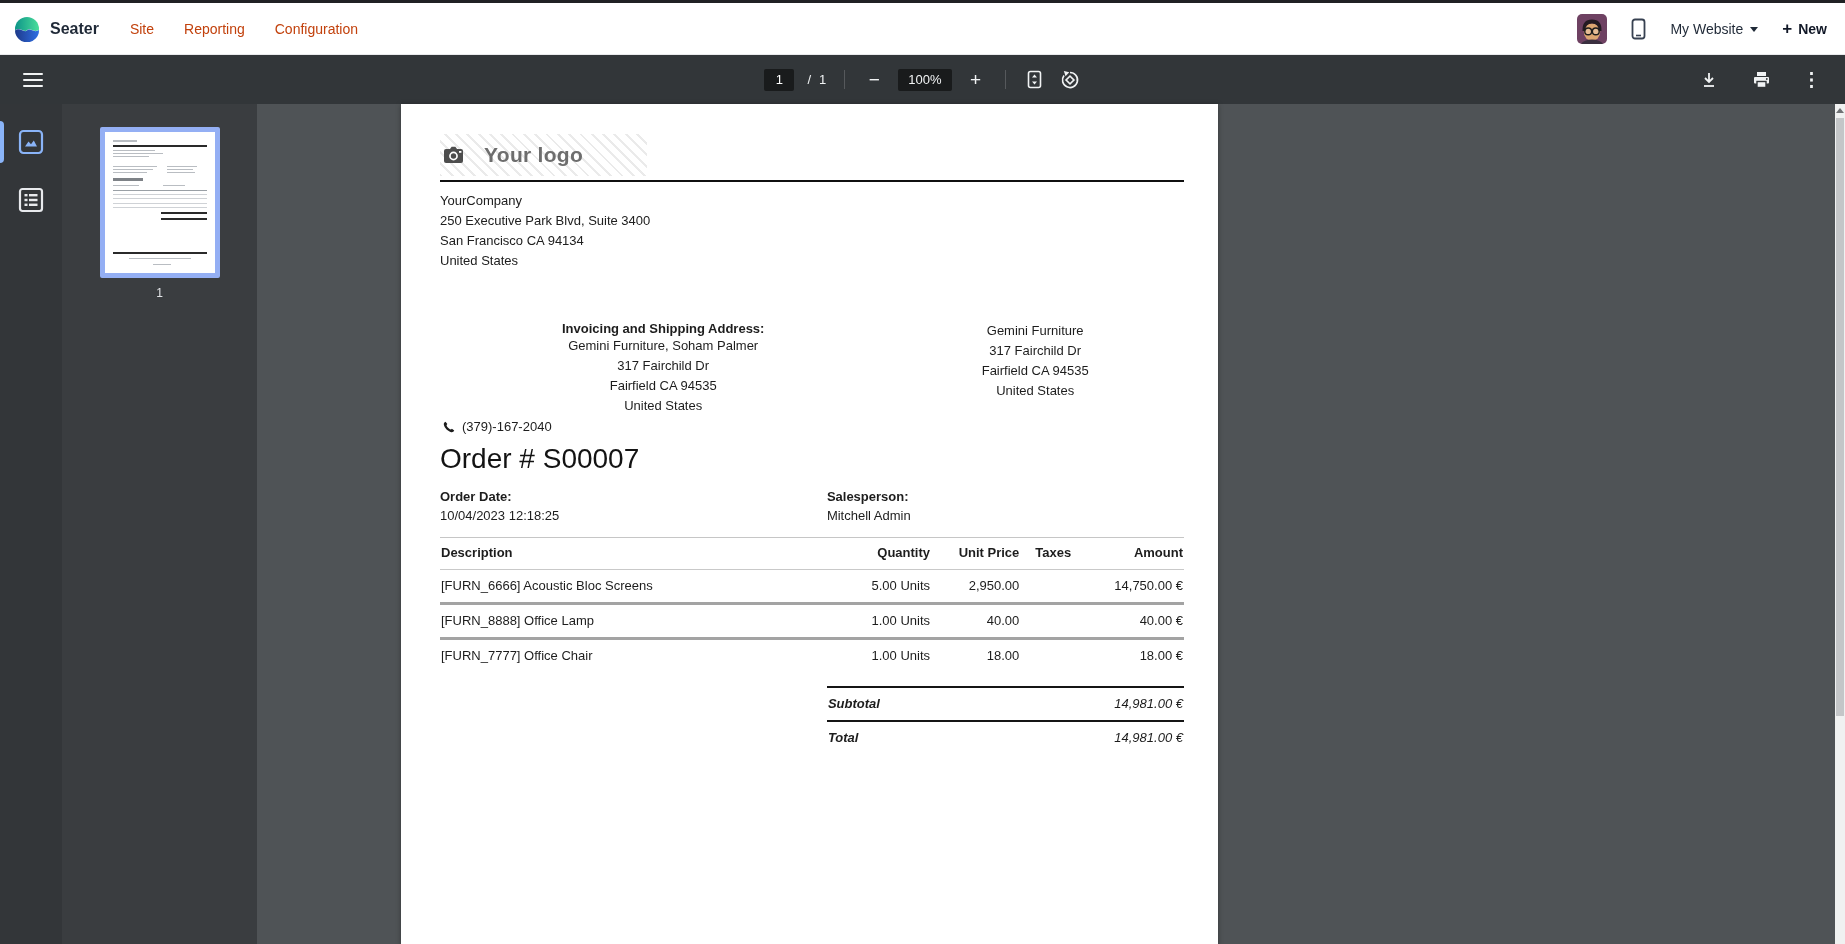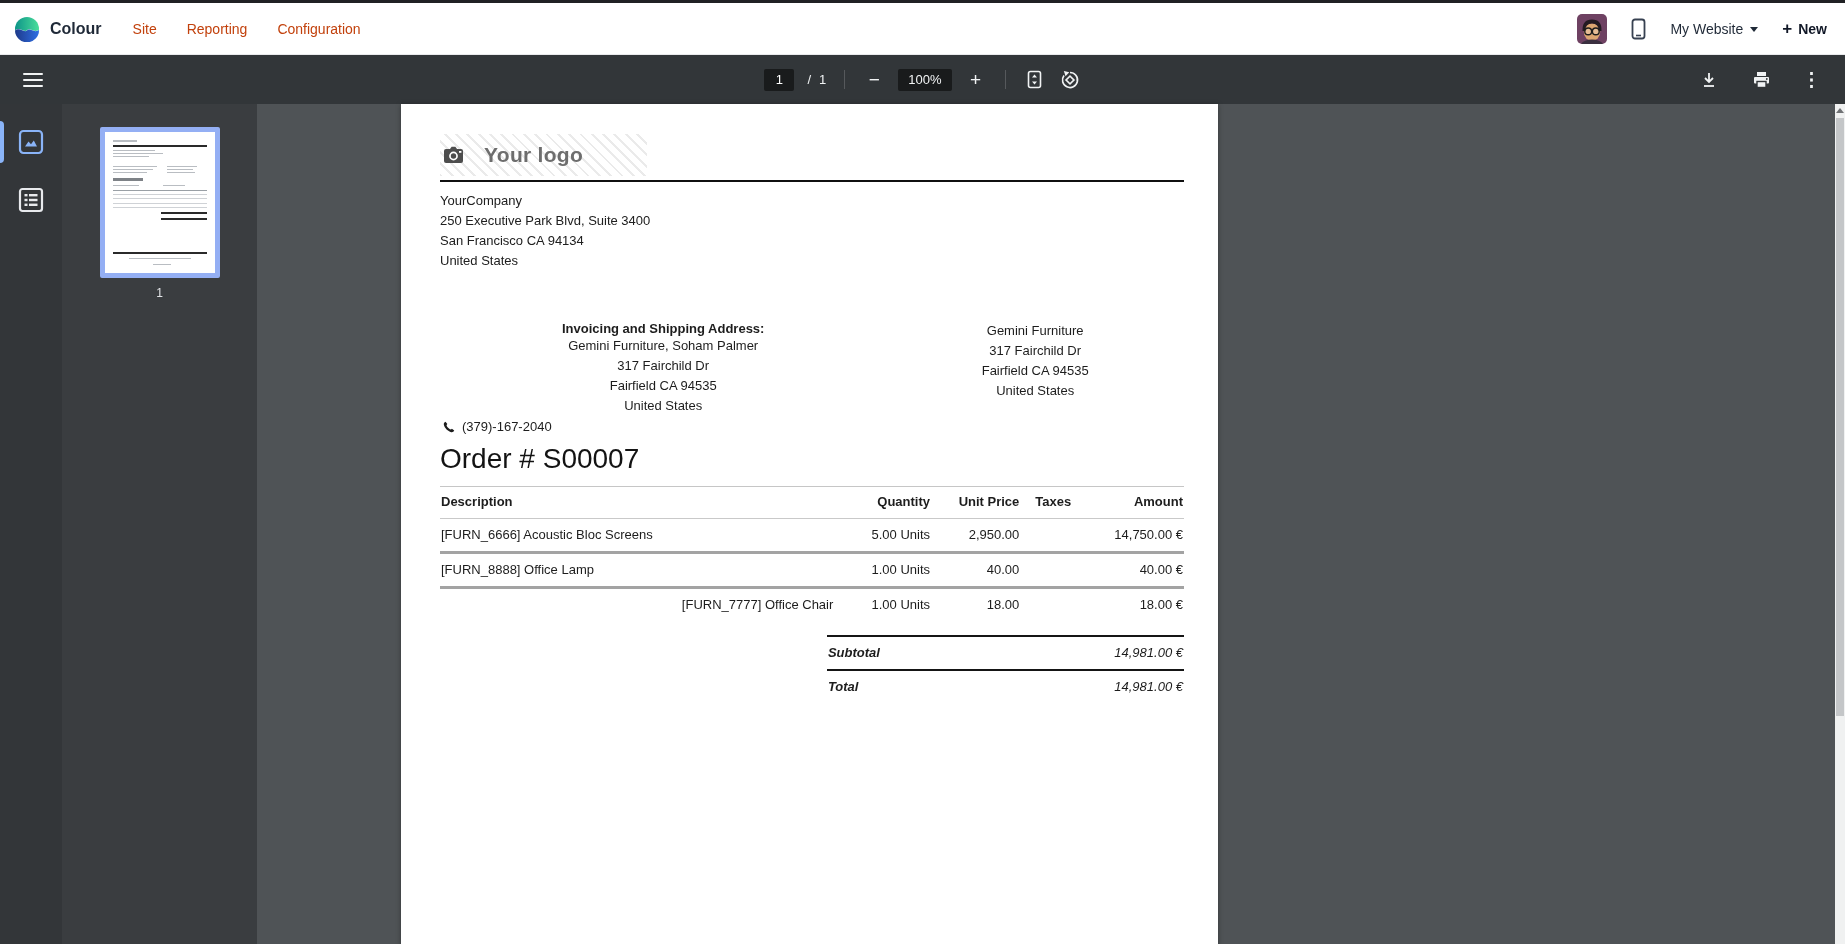--- a/index.html
+++ b/index.html
@@ -111,21 +111,21 @@
   .info-value { line-height:20px; }
 
   table.lines { width:100%; border-collapse:collapse; margin-top:11px; }
   table.lines th {
     font-weight:700; text-align:right; padding:7px 1px 9px;
     border-top:1px solid #c6c6c6; border-bottom:1px solid #c9c9c9;
   }
   table.lines th.c-desc { text-align:left; }
   table.lines th.c-tax  { text-align:left; padding-left:15px; }
   table.lines td { text-align:right; vertical-align:top; padding:8px 1px 9px; border-bottom:3px solid #a3a3a3; }
-  table.lines tr:last-child td { border-bottom:none;text-align:right; }
+  table.lines tr:last-child td { border-bottom:none; }
   table.lines td.c-desc { text-align:left; }
   .line-note { font-weight:400; margin-top:7px; }
 
   .totals { margin-left:52%; width:48%; margin-top:14px;font-style:italic; }
   .total-row { display:flex; justify-content:space-between; border-top:2px solid #151515; padding:8px 1px 9px; }
   .total-label { font-weight:700; }
 
   svg { display:block; }
 </style>
 </head>
@@ -145,21 +145,21 @@
           <linearGradient id="gBot" x1="0" y1="0" x2="1" y2="0">
             <stop offset="0" stop-color="#1e3a8a"></stop>
               <stop offset="1" stop-color="#2f6fe4"></stop>
           </linearGradient>
         </defs>
         <circle cx="13" cy="13" r="12" fill="url(#gTop)"></circle>
         <path d="M1,13.8 C6,9.8 10,16.6 13,13.6 C16,10.6 20,16.8 25,13.2 L25,13 A12,12 0 0 1 1,13 Z" fill="#ffffff" opacity="0.9" transform="translate(0,0.6)"></path>
         <path d="M1,14.6 C6,10.6 10,17.4 13,14.4 C16,11.4 20,17.6 25,14 A12,12 0 0 1 1,14.6 Z" fill="url(#gBot)"></path>
       </svg>
     </span>
-    <span class="app-name">Colour</span>
+    <span class="app-name">Seater</span>
     <div class="nav-menu">
       <span class="nav-item">Site</span>
       <span class="nav-item">Reporting</span>
       <span class="nav-item">Configuration</span>
     </div>
   </div>
   <div class="nav-right">
     <span class="avatar">
       <svg width="30" height="30" viewBox="0 0 30 30">
         <rect width="30" height="30" fill="#6e4162"></rect>
@@ -338,20 +338,30 @@
       <div class="addr-right">
         <div class="addr-line">Gemini Furniture</div>
         <div class="addr-line">317 Fairchild Dr</div>
         <div class="addr-line">Fairfield CA 94535</div>
         <div class="addr-line">United States</div>
       </div>
     </div>
 
     <div class="order-title">Order # S00007</div>
 
+    <div class="info-row">
+      <div class="info-col1">
+        <div class="info-label">Order Date:</div>
+        <div class="info-value">10/04/2023 12:18:25</div>
+      </div>
+      <div class="info-col2">
+        <div class="info-label">Salesperson:</div>
+        <div class="info-value">Mitchell Admin</div>
+      </div>
+    </div>
 
     <table class="lines">
       <colgroup>
         <col style="width:53%">
           <col style="width:13%">
           <col style="width:12%">
           <col style="width:8%">
           <col style="width:14%">
       </colgroup>
       <thead>

